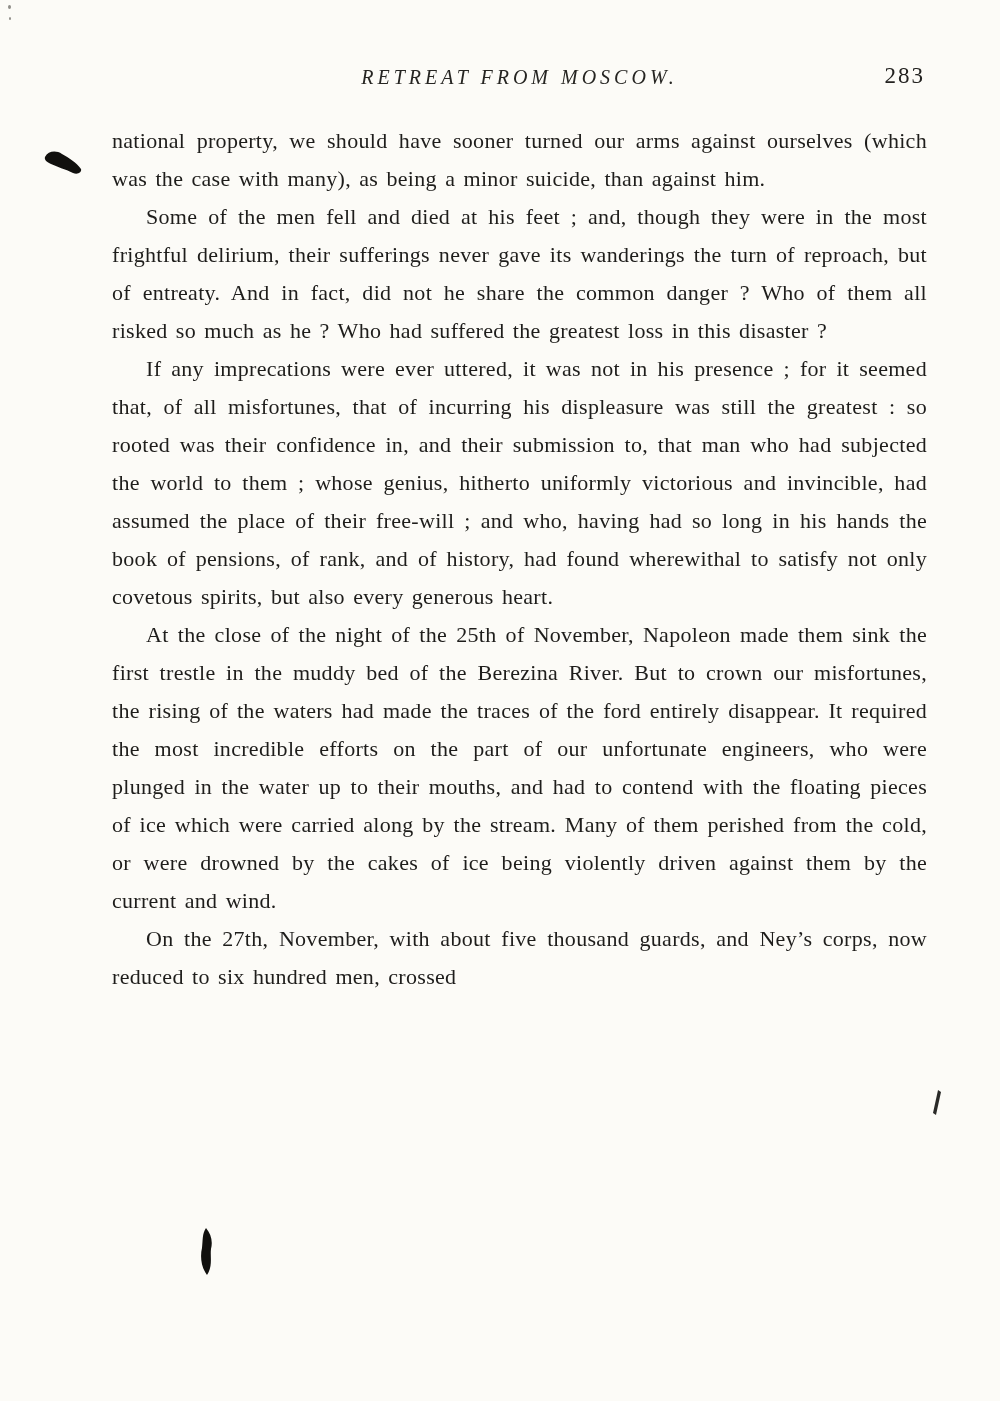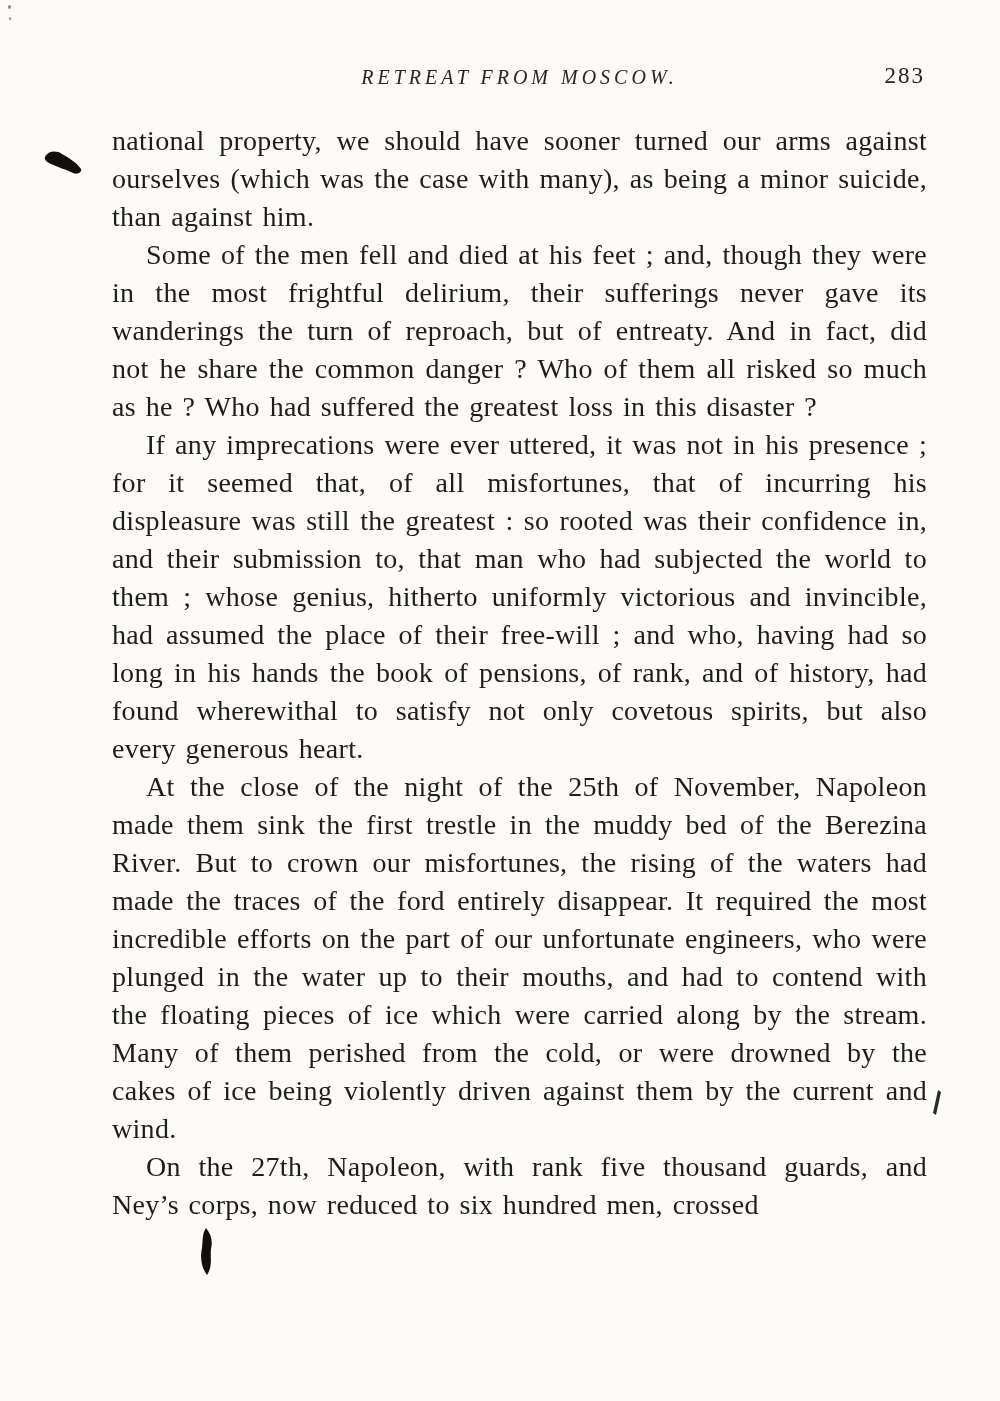--- a/index.html
+++ b/index.html
@@ -41,21 +41,21 @@
     font-style: normal;
     color: #232220;
     margin-left: 48px;
   }
   .page-body {
     position: absolute;
     top: 122px;
     left: 112px;
     width: 815px;
     text-align: justify;
-    font-size: 28px;
+    font-size: 22px;
     line-height: 38px;
     letter-spacing: 0.3px;
     word-spacing: 2.5px;
   }
   .page-body p {
     margin: 0;
     text-indent: 34px;
   }
   .page-body p.first {
     text-indent: 0;
@@ -79,21 +79,21 @@
   <div class="page-header">
     <span class="running-title">RETREAT FROM MOSCOW.</span>
     <span class="page-number">283</span>
   </div>
 
   <div class="page-body">
     <p class="first">national property, we should have sooner turned our arms against ourselves (which was the case with many), as being a minor suicide, than against him.</p>
     <p>Some of the men fell and died at his feet ; and, though they were in the most frightful delirium, their sufferings never gave its wanderings the turn of reproach, but of entreaty.  And in fact, did not he share the common danger ?  Who of them all risked so much as he ?  Who had suffered the greatest loss in this disaster ?</p>
     <p>If any imprecations were ever uttered, it was not in his presence ; for it seemed that, of all misfortunes, that of incurring his displeasure was still the greatest : so rooted was their confidence in, and their submission to, that man who had subjected the world to them ; whose genius, hitherto uniformly victorious and invincible, had assumed the place of their free-will ; and who, having had so long in his hands the book of pensions, of rank, and of history, had found wherewithal to satisfy not only covetous spirits, but also every generous heart.</p>
     <p>At the close of the night of the 25th of November, Napoleon made them sink the first trestle in the muddy bed of the Berezina River.  But to crown our misfortunes, the rising of the waters had made the traces of the ford entirely disappear.  It required the most incredible efforts on the part of our unfortunate engineers, who were plunged in the water up to their mouths, and had to contend with the floating pieces of ice which were carried along by the stream.  Many of them perished from the cold, or were drowned by the cakes of ice being violently driven against them by the current and wind.</p>
-    <p>On the 27th, Napoleon, with rank five thousand guards, and Ney’s corps, now reduced to six hundred men, crossed</p>
+    <p>On the 27th, November, with about five thousand guards, and Ney’s corps, now reduced to six hundred men, crossed</p>
   </div>
 
   <div class="ink" style="left:44px; top:150px;">
     <svg width="40" height="30" viewBox="0 0 40 30" aria-hidden="true">
       <path d="M1 7 C4 1 12 0 18 4 C25 8 32 12 37 19 C38 22 34 25 29 23 C21 19 13 17 7 14 C3 12 0 10 1 7 Z" fill="#11100e"></path>
     </svg>
   </div>
 
   <div class="ink" style="left:194px; top:1228px;">
     <svg width="24" height="48" viewBox="0 0 24 48" aria-hidden="true">

